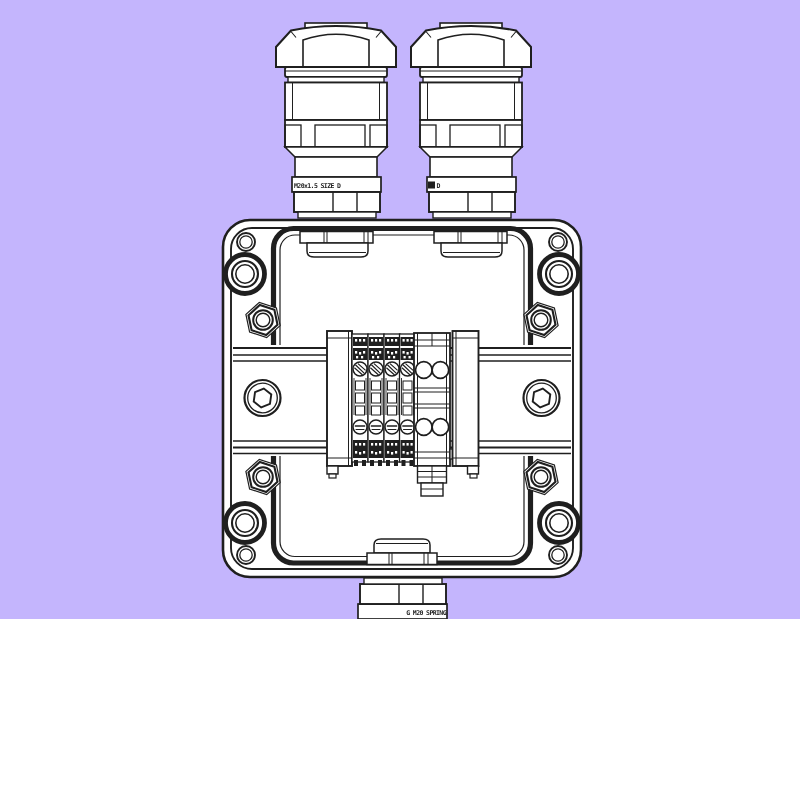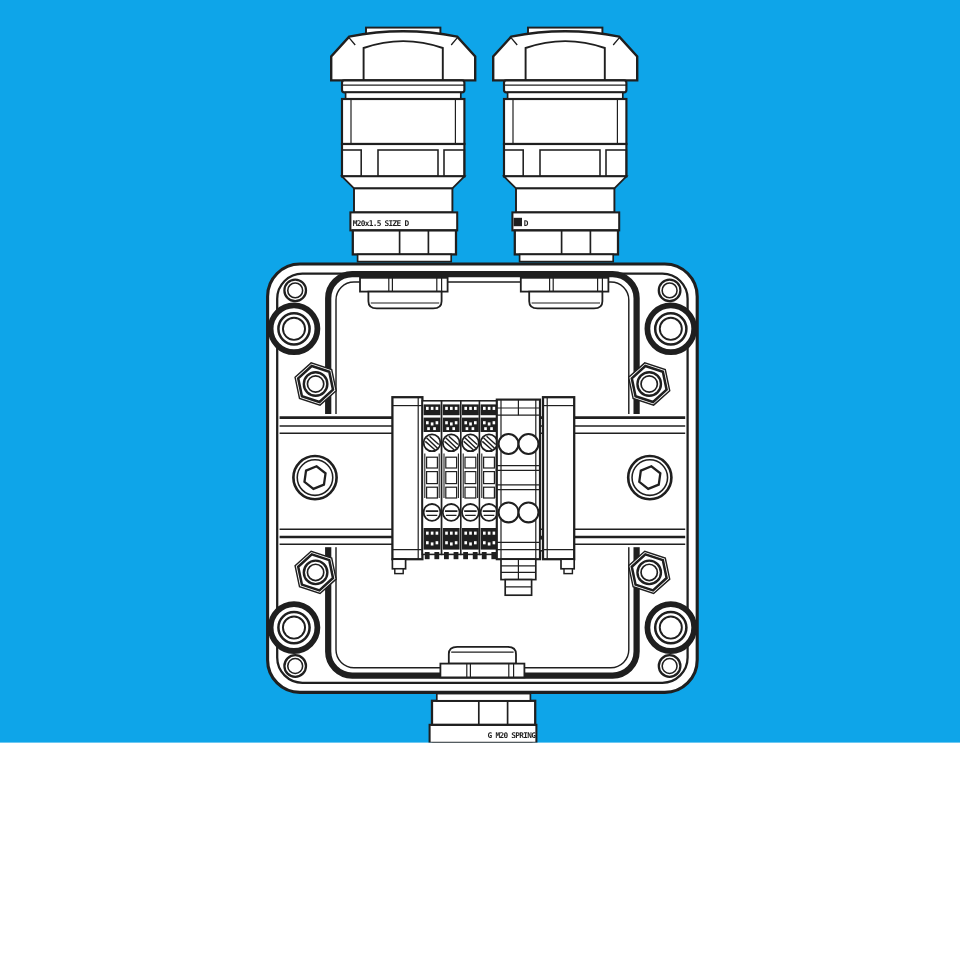--- a/index.html
+++ b/index.html
@@ -1,16 +1,16 @@
 <!DOCTYPE html>
 <html><head>
 <meta charset="utf-8">
 <style>
   html,body{margin:0;padding:0;background:#ffffff;}
-  .stage{width:800px;height:619px;background:#0ea5e9;position:relative;overflow:hidden;
+  .stage{width:800px;height:619px;background:#c4b5fd;position:relative;overflow:hidden;
          font-family:"DejaVu Sans", sans-serif;}
   svg{display:block;}
   .ln{fill:none;stroke:#1f1f1f;}
   .fw{fill:#ffffff;stroke:#1f1f1f;}
   .fd{fill:#1f1f1f;stroke:none;}
   .wt{fill:#ffffff;stroke:none;}
   .mk{font-family:"DejaVu Sans Mono", monospace;font-size:6.5px;font-weight:bold;
       fill:#1f1f1f;letter-spacing:-0.6px;}
 </style>
 </head>

